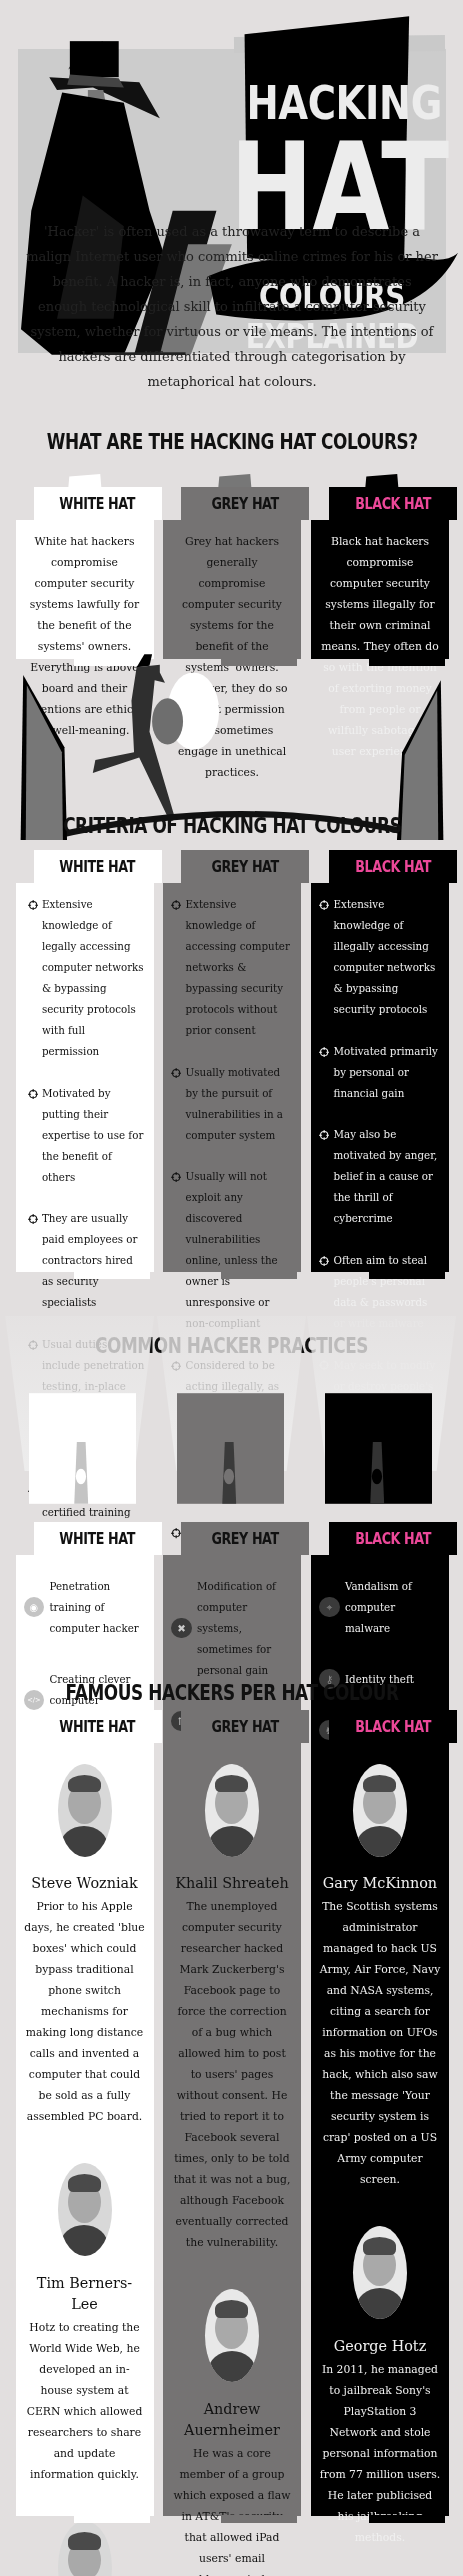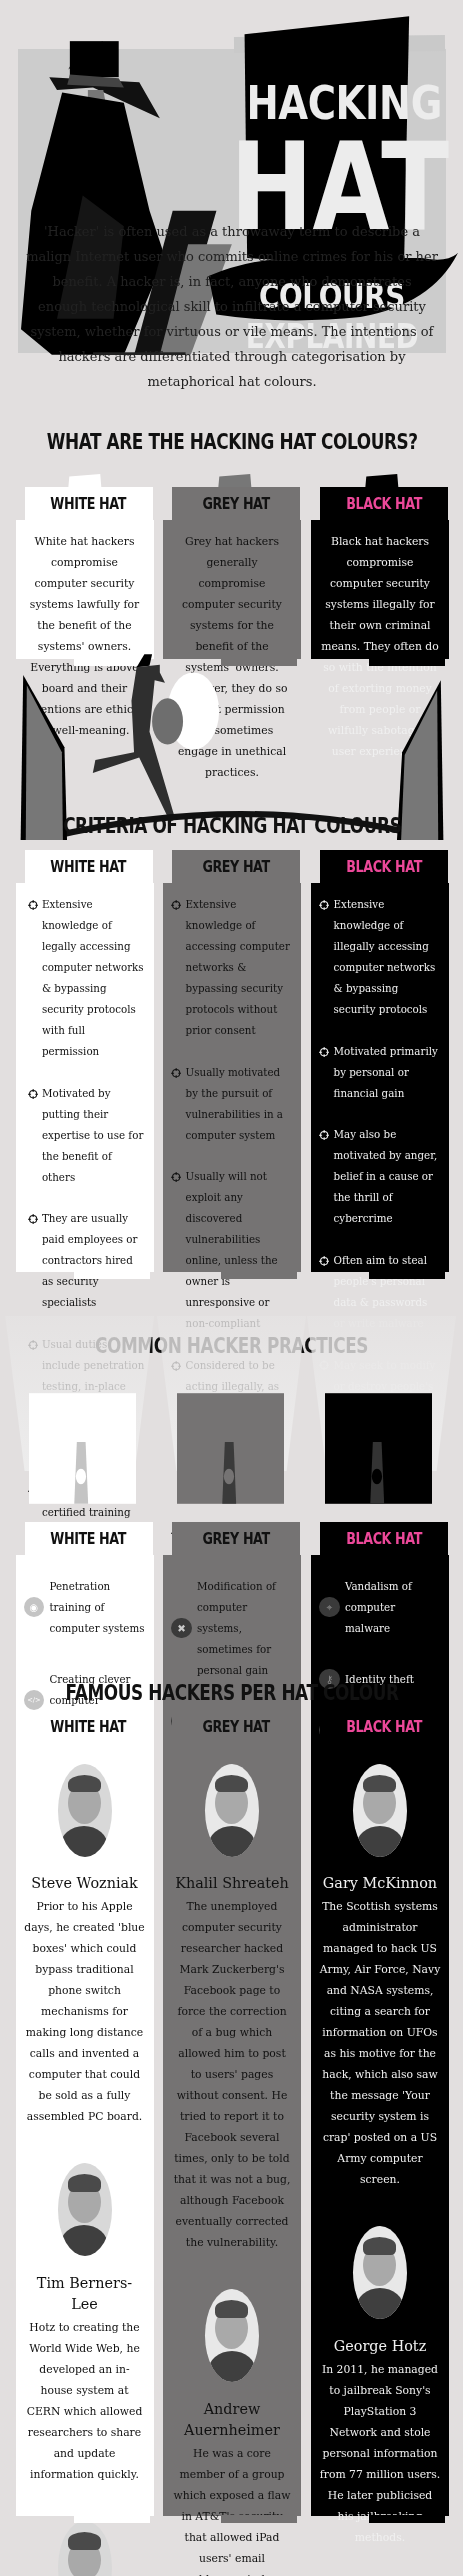--- a/index.html
+++ b/index.html
@@ -24,21 +24,21 @@
   .intro { position: absolute; left: 26px; top: 219px; width: 412px; text-align: center; font-size: 13px; line-height: 25px; color: #222; font-family: "DejaVu Serif", serif; }
 
   .section-title { position: absolute; left: 0; width: 464px; text-align: center; font-size: 20.6px; color: #111; }
 
   
   .hat-figs { position: absolute; left: 0; top: 474px; width: 464px; height: 124px; }
   .hat-fig { position: absolute; top: 0; width: 93px; height: 134px; }
 
   
   .col { position: absolute; width: 138px; }
-  .col-head { position: relative; width: 128px; height: 33px; margin-left: 9px; display: flex; align-items: center; justify-content: center; font-size: 15.5px; }
+  .col-head { position: relative; width: 128px; height: 33px; margin-left: 18px; display: flex; align-items: center; justify-content: center; font-size: 15.5px; }
   .col-body { position: relative; width: 138px; padding: 11.3px 8.2px; }
   .col-w .col-head, .col-w .col-body { background: #ffffff; color: #111; }
   .col-g .col-head, .col-g .col-body { background: #757373; color: #111; }
   .col-b .col-head, .col-b .col-body { background: #000000; color: #f0f0f0; }
   .col-tail { position: relative; height: 8.2px; margin-left: 58px; width: 76px; margin-top: -1px; }
   .col-w .col-tail { background: #ffffff; }
   .col-g .col-tail { background: #757373; }
   .col-b .col-tail { background: #000000; }
   .col-w .col-head { color: #111; }
   .col-g .col-head { color: #111; }
@@ -325,21 +325,21 @@
       </svg>
   </div>
 
   <div class="col col-w" style="left:15.5px; top:1522px;">
     <div class="col-head">
         <span class="display">White Hat</span>
       </div>
     <div class="col-body" style="height:222px; padding-top:20.6px;">
       <div class="practice">
           <span class="p-icon">◉</span>
-          <span>Penetration training of computer systems</span>
+          <span>Penetration training of computer hacker</span>
         </div>
       <div class="practice">
           <span class="p-icon" style="font-size:6.7px;">&lt;/&gt;</span>
           <span>Creating clever computer programs</span>
         </div>
       <div class="practice">
           <span class="p-icon">▯</span>
           <span>Creating visually appealing interfaces</span>
         </div>
       <div class="practice">

